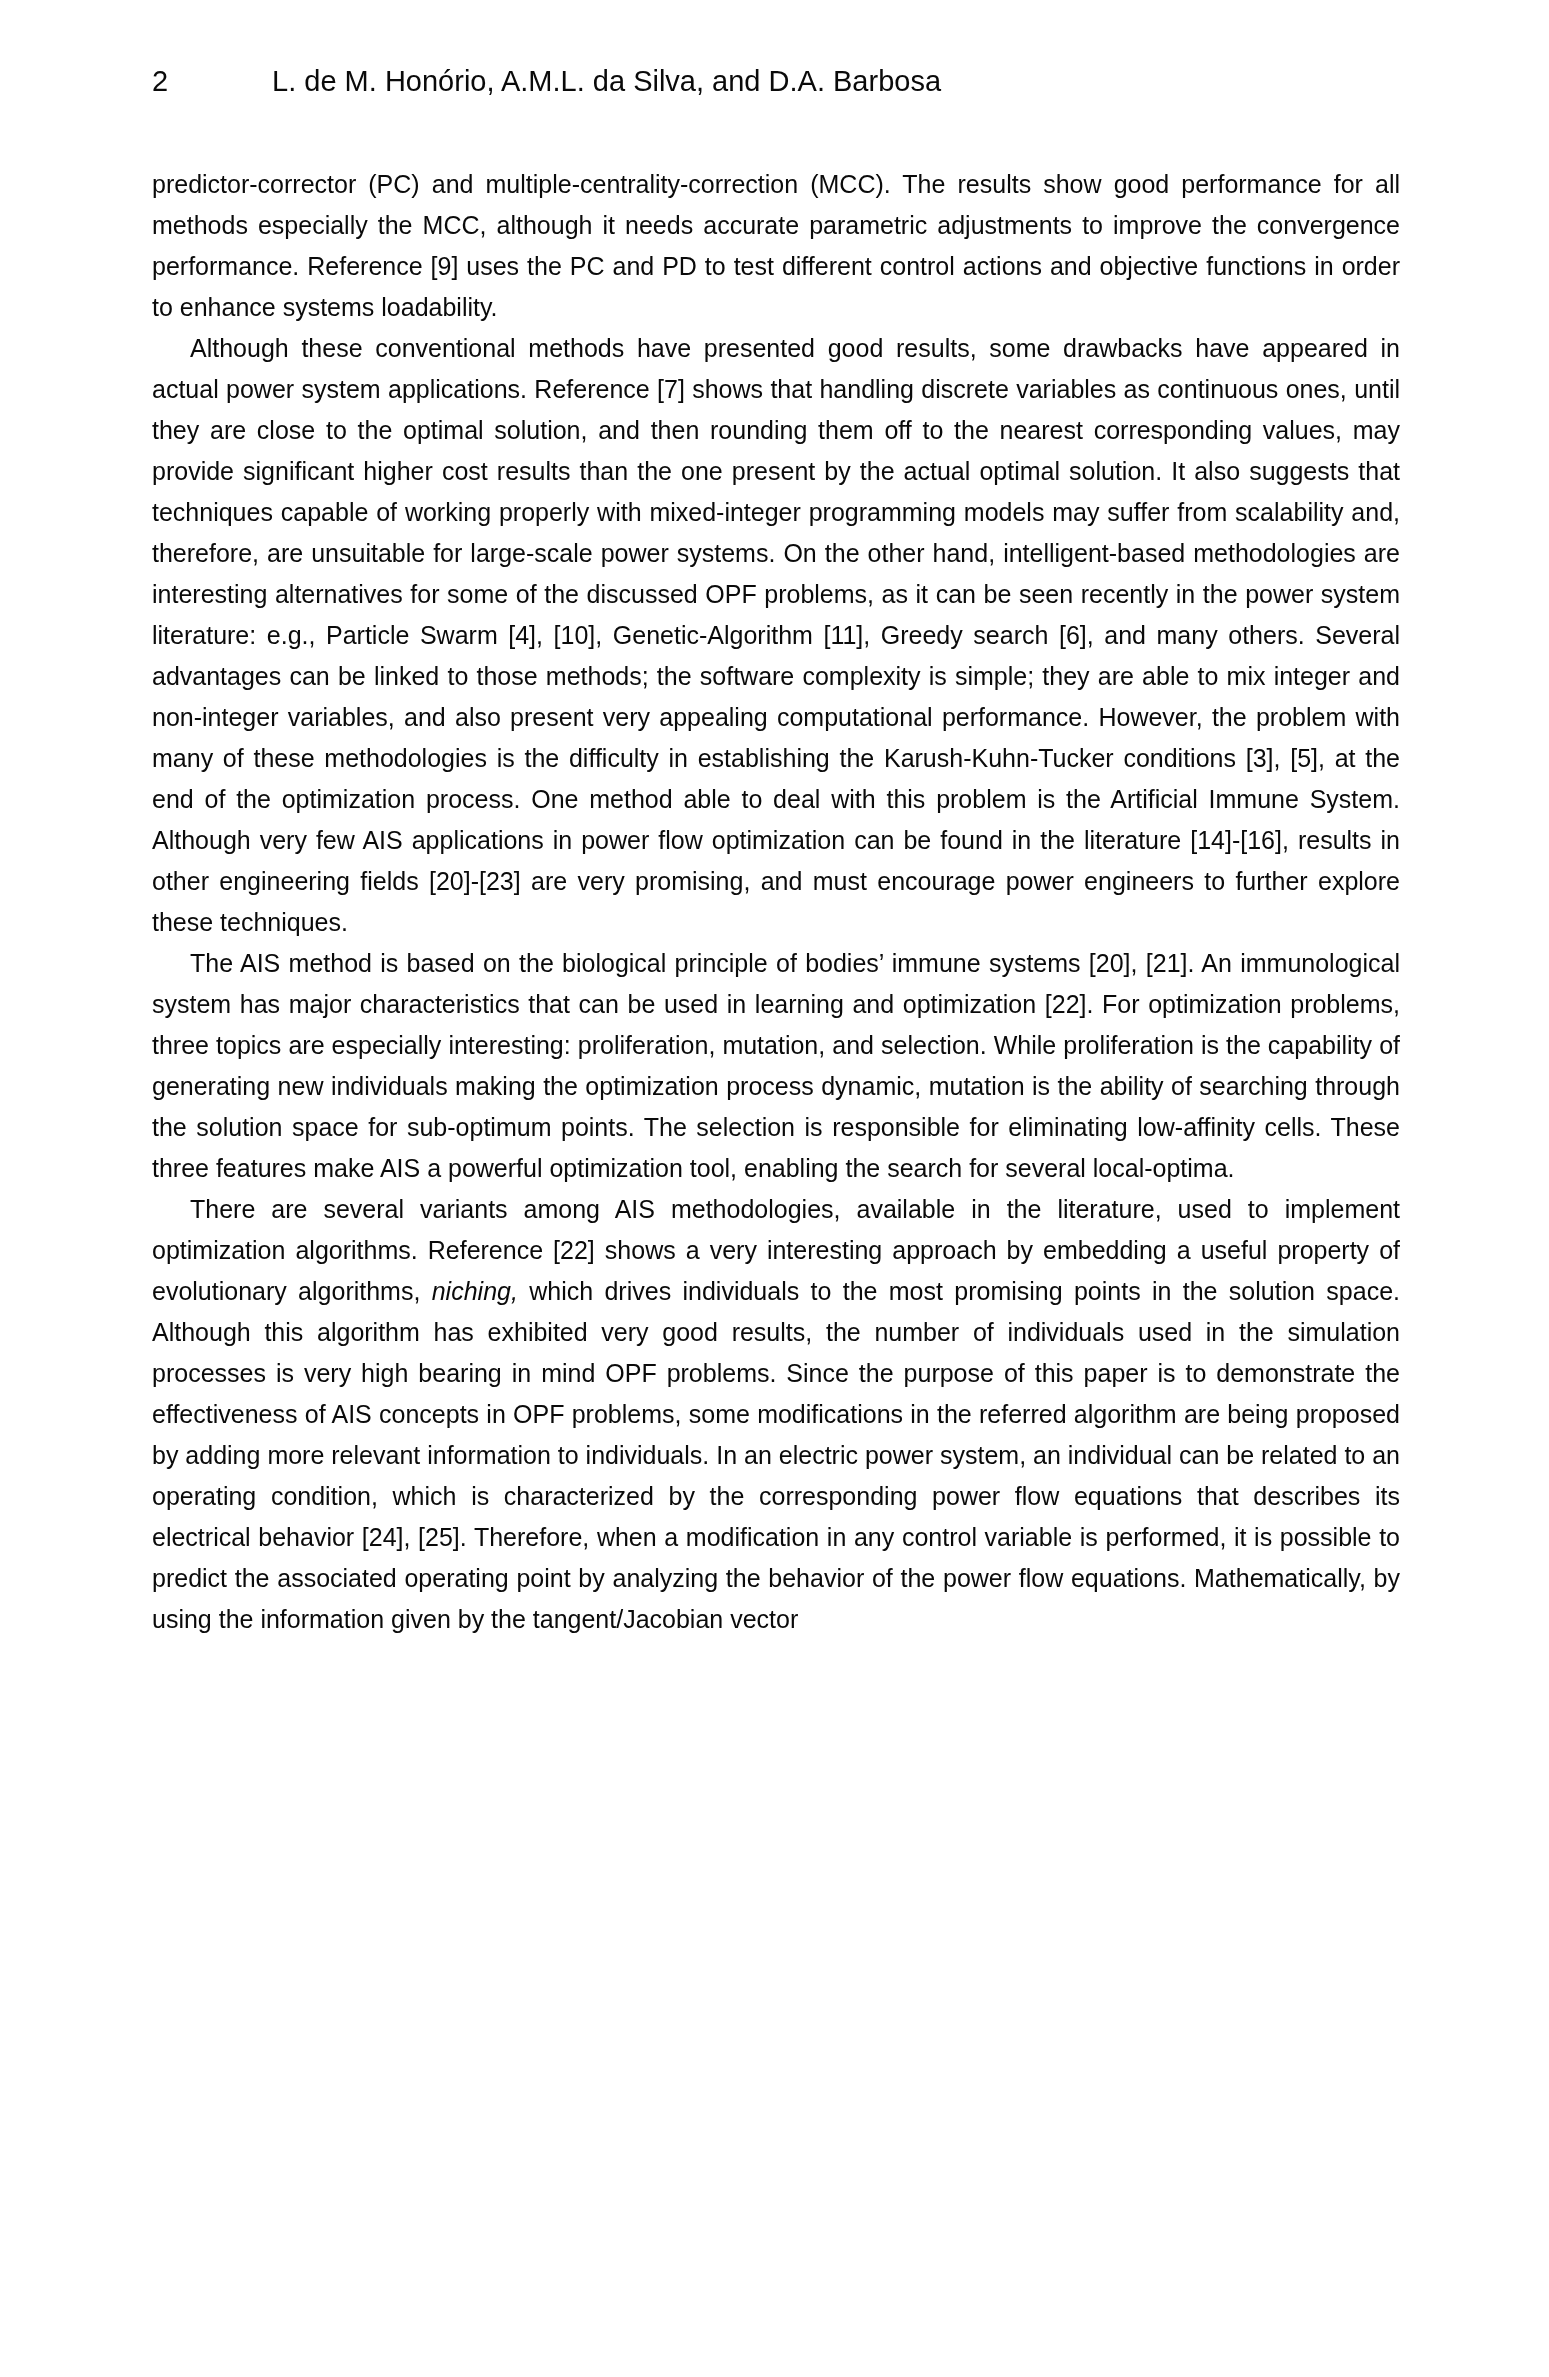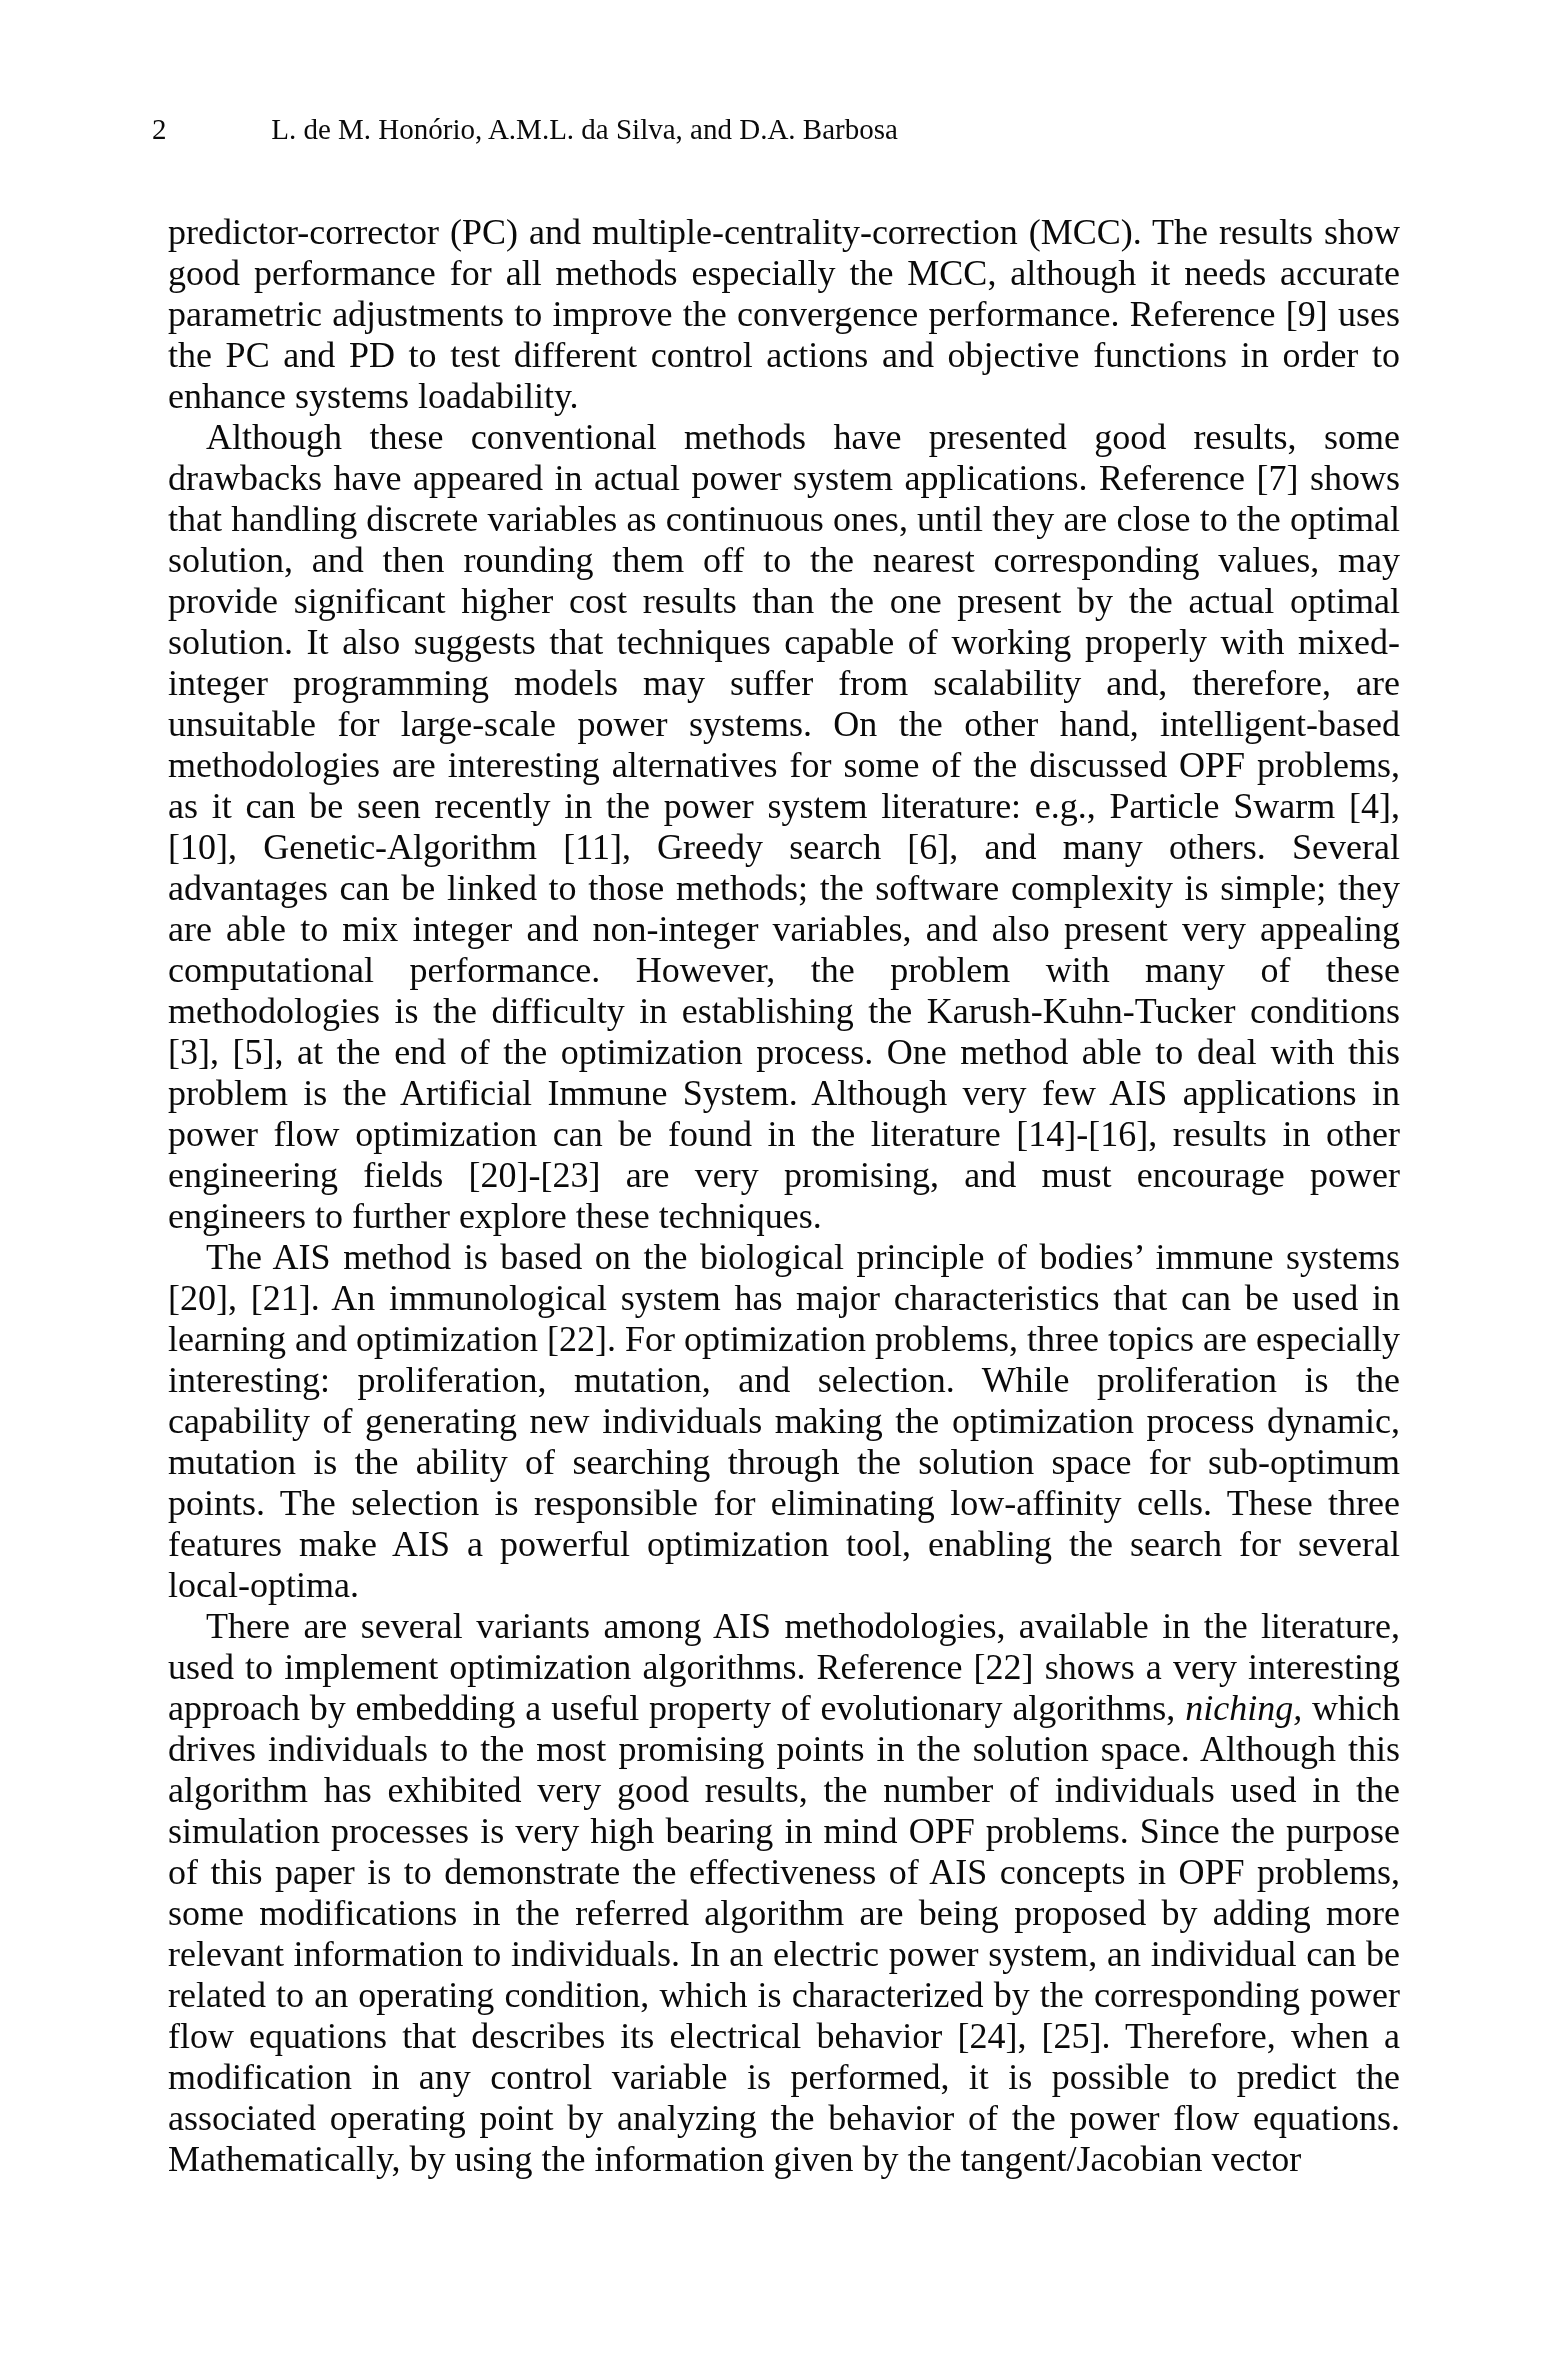--- a/index.html
+++ b/index.html
@@ -7,44 +7,43 @@
     padding: 0;
     background: #e9e9e9;
   }
   .page {
     position: relative;
     width: 1549px;
     height: 2377px;
     margin: 0 auto;
     background: #ffffff;
     box-sizing: border-box;
-    padding: 110px 149px 0 152px;
-    font-family: Liberation Serif, serif;
+    padding: 62px 149px 0 152px;
+    font-family: Liberation Sans, sans-serif;
     color: #0a0a0a;
   }
   .running-header {
     font-size: 29px;
     line-height: 38px;
     margin-bottom: 64px;
     text-align: left;
     white-space: nowrap;
   }
   .page-number {
     display: inline-block;
     min-width: 26px;
   }
   .running-title {
     margin-left: 86px;
   }
   .body-text {
-    font-size: 36px;
+    font-size: 25px;
     line-height: 41px;
     text-align: justify;
     hyphens: none;
-    margin-left: 16px;
   }
   .para {
     margin: 0;
     padding: 0;
   }
   .para.indent {
     text-indent: 38px;
   }
   .italic-term {
     font-style: italic;

